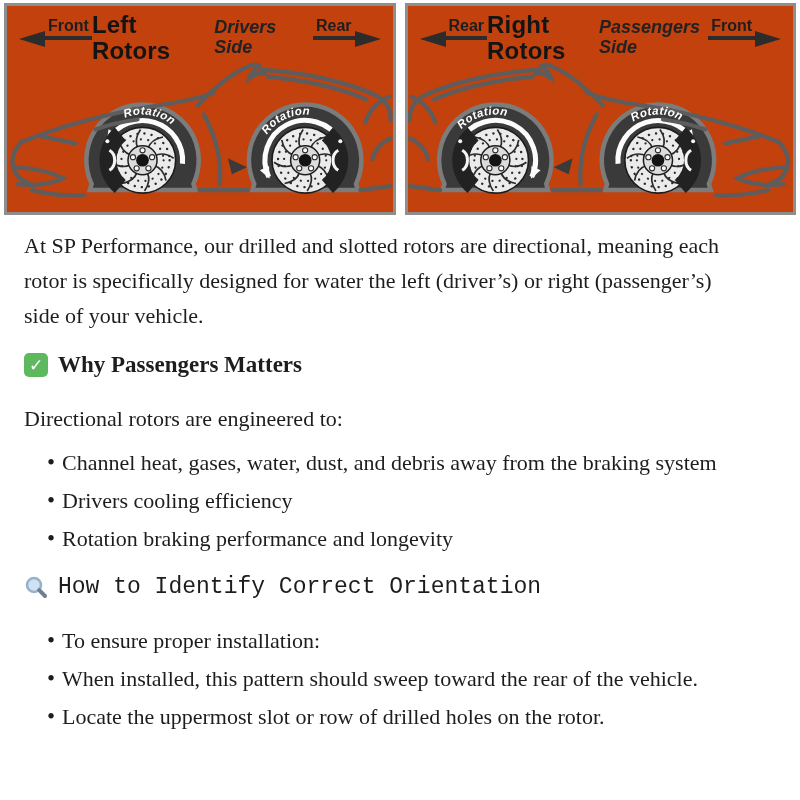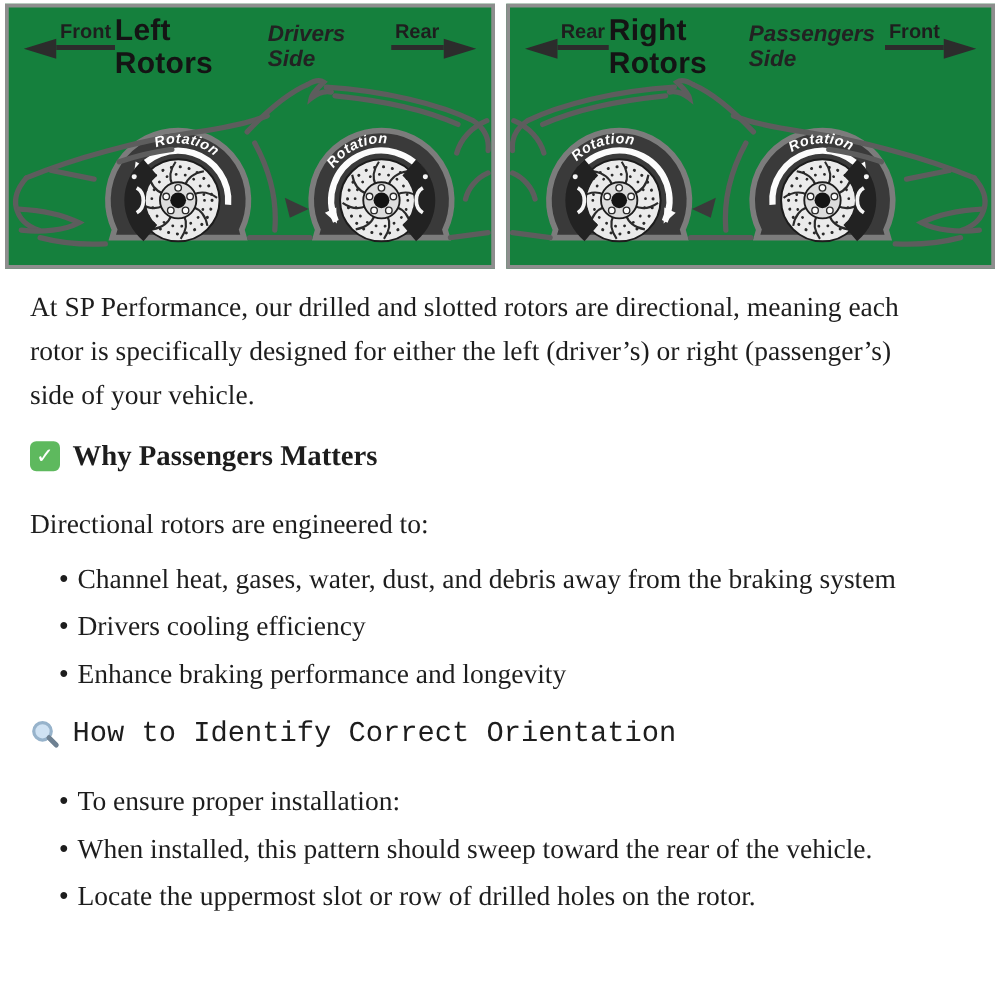--- a/index.html
+++ b/index.html
@@ -1,21 +1,21 @@
 <!DOCTYPE html>
 <html><head>
 <meta charset="utf-8">
 <style>
   html,body{margin:0;padding:0;background:#fff;}
   .page{width:800px;height:800px;background:#fff;overflow:hidden;
         font-family:"Liberation Serif","DejaVu Serif",serif;color:#1d1d1d;}
 
   
   .panels{display:flex;gap:9px;padding:3px 4px 0 4px;}
-  .panel{flex:1;height:206px;border:3px solid #8e8e8e;position:relative;background:#15803d;}
+  .panel{flex:1;height:206px;border:3px solid #8e8e8e;position:relative;background:#c2410c;}
   .panel svg.car{position:absolute;inset:0;width:100%;height:100%;}
   .ph{position:absolute;top:5px;left:12px;right:12px;display:flex;
       justify-content:space-between;align-items:flex-start;z-index:2;
       font-family:"Liberation Sans","DejaVu Sans",sans-serif;}
   .titles{display:flex;flex-direction:row;align-items:center;line-height:1.08;margin-top:1px;}
   .ptitle{font-weight:bold;font-size:24px;color:#141414;letter-spacing:.2px;}
   .psub{font-weight:bold;font-style:italic;font-size:18px;color:#222;}
   .dir{display:flex;align-items:flex-end;margin-top:6px;}
   .dir-label{font-weight:bold;font-size:16px;color:#1e1e1e;
              border-bottom:4px solid #2c2c2c;padding:0 3px 1px 3px;}
@@ -175,33 +175,33 @@
           <text font-size="11.5" font-weight="bold" font-style="italic" fill="#ffffff" letter-spacing="0.4">
             <textPath href="#tparc" startOffset="22">Rotation</textPath>
           </text>
         </g>
       </svg>
     </section>
   </div>
 
   <div class="content">
 
-    <p class="intro">At SP Performance, our drilled and slotted rotors are directional, meaning each rotor is specifically designed for either the left (driver’s) or right (passenger’s) side of your vehicle.</p>
+    <p class="intro">At SP Performance, our drilled and slotted rotors are directional, meaning each rotor is specifically designed for water the left (driver’s) or right (passenger’s) side of your vehicle.</p>
 
     <h2 class="sec-head">
       <span class="chk">✓</span>
       <span>Why Passengers Matters</span>
     </h2>
 
     <p class="lead">Directional rotors are engineered to:</p>
 
     <ul class="blist">
       <li>Channel heat, gases, water, dust, and debris away from the braking system</li>
       <li>Drivers cooling efficiency</li>
-      <li>Enhance braking performance and longevity</li>
+      <li>Rotation braking performance and longevity</li>
     </ul>
 
     <h2 class="sec-head regular">
       <svg width="24" height="24" viewBox="0 0 24 24">
         <circle cx="10" cy="10" r="7" fill="#cfe2f3" stroke="#97b3cb" stroke-width="2.6"></circle>
         <line x1="15.2" y1="15.2" x2="21" y2="21" stroke="#6e8192" stroke-width="4" stroke-linecap="round"></line>
       </svg>
       <span>How to Identify Correct Orientation</span>
     </h2>
 

